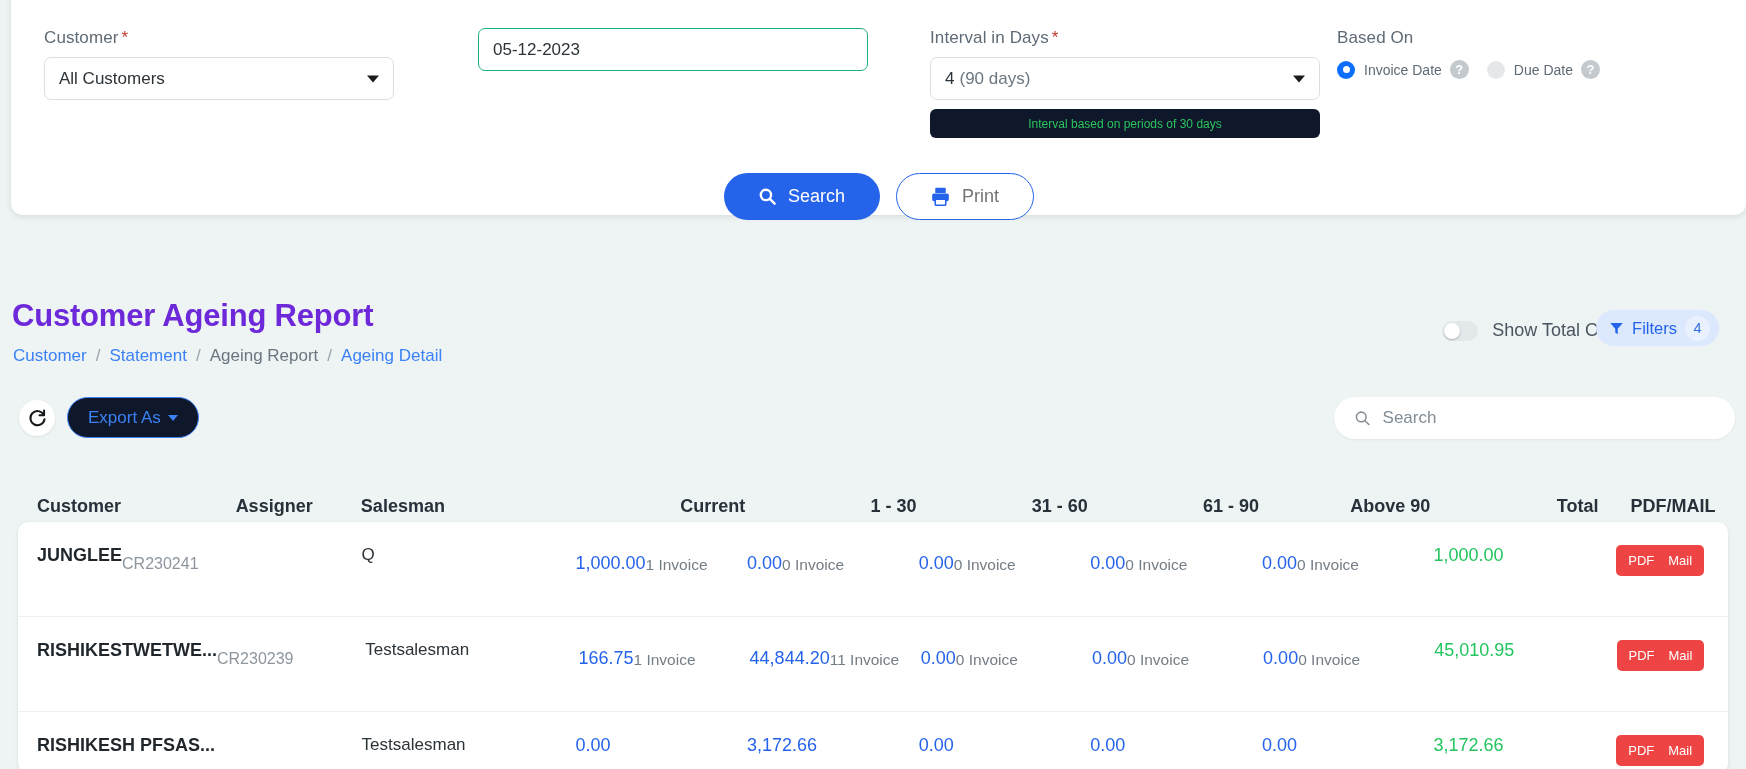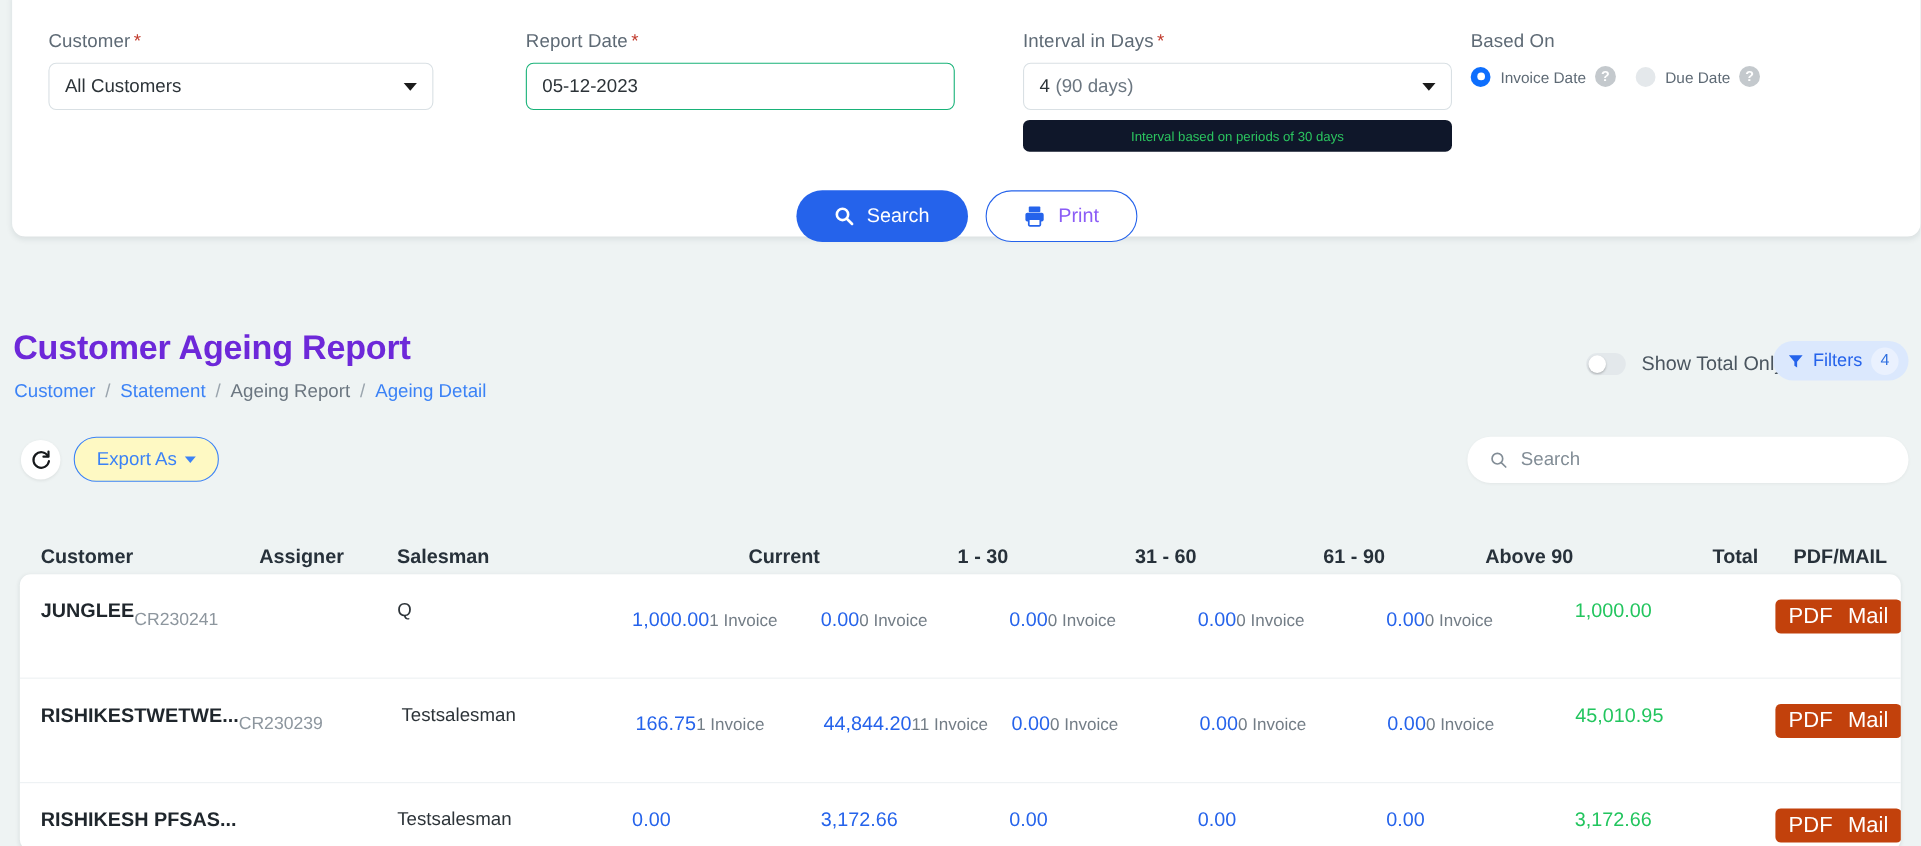--- a/index.html
+++ b/index.html
@@ -63,21 +63,21 @@
   .actions{
     position:absolute; left:0; right:0; top:185px;
     display:flex; justify-content:center; gap:16px;
   }
   .btn{
     height:47px; border-radius:24px; display:inline-flex; align-items:center;
     justify-content:center; gap:11px; font-size:18px; cursor:pointer;
     padding:0 30px;
   }
   .btn-primary{ background:#2563eb; color:#fff; border:none; min-width:156px;}
-  .btn-outline{ background:#fff; color:#8b5cf6; border:1.4px solid #2563eb; min-width:138px;}
+  .btn-outline{ background:#fff; color:#737373; border:1.4px solid #2563eb; min-width:138px;}
 
   
   .report-title{
     position:absolute; left:12px; top:298px;
     font-size:31px; font-weight:bold; color:#6d28d9; letter-spacing:-.2px;
   }
   .breadcrumb{
     position:absolute; left:13px; top:346px; display:flex; gap:9px;
     font-size:17px; align-items:center;
   }
@@ -91,41 +91,41 @@
   .switch{
     width:36px;height:20px;border-radius:10px;background:#e3e8eb;position:relative;
   }
   .switch::after{
     content:"";position:absolute;left:2px;top:2px;width:16px;height:16px;border-radius:50%;
     background:#fff;box-shadow:0 1px 2px rgba(0,0,0,.25);
   }
   .total-only-label{ font-size:18px; color:#4a555f; }
 
   .filters-chip{
-    position:absolute; right:11px; top:310px;
+    position:absolute; right:27px; top:310px;
     background:#dbe8fd; color:#2563eb; border-radius:18px; height:36px;
     display:flex; align-items:center; gap:8px; padding:0 9px 0 13px;
     font-size:16.5px; cursor:pointer;
   }
   .chip-count{
     background:#eaf1fe; color:#2f6fe0; border-radius:50%;
     width:25px;height:25px;display:flex;align-items:center;justify-content:center;
     font-size:14.5px;
   }
 
   
   .refresh-btn{
     position:absolute; left:19px; top:400px; width:36px;height:36px;border-radius:50%;
     background:#fff; display:flex;align-items:center;justify-content:center;
     font-size:20px;color:#16191c; cursor:pointer;
     box-shadow:0 1px 3px rgba(0,0,0,.08);
   }
   .export-btn{
     position:absolute; left:67px; top:397px; height:41px; padding:0 20px;
-    border:1.3px solid #3b82f6; color:#3b82f6; background:#fef9c3;
+    border:1.3px solid #3b82f6; color:#3b82f6; background:#0f172a;
     border-radius:21px; display:flex;align-items:center;gap:7px;
     font-size:17px; cursor:pointer;
   }
   .mini-caret{
     width:0;height:0;border-left:5px solid transparent;border-right:5px solid transparent;
     border-top:6px solid #3b82f6;
   }
   .table-search{
     position:absolute; right:11px; top:397px; width:401px; height:42px;
     background:#fff; border-radius:21px; display:flex; align-items:center;
@@ -167,46 +167,43 @@
   .h-total{ width:172px; text-align:right; }
   .h-pdf{ width:150px; padding-left:32px; }
 
   .cust-name{ font-size:18px; font-weight:bold; color:#1f262c; white-space:nowrap;}
   .cust-code{ font-size:16px; color:#8d969e; margin-top:10px; }
   .plain-cell{ font-size:17px; color:#2c3338; }
   .amt{ font-size:18px; color:#2563eb; }
   .amt.green{ color:#22c55e; }
   .inv{ font-size:15.5px; color:#737d86; margin-top:11px; }
   .pdfmail{
-    background:#c2410c; color:#fff; border-radius:5px; height:31px;
+    background:#ef4444; color:#fff; border-radius:5px; height:31px;
     display:inline-flex; align-items:center; gap:14px; padding:0 12px;
-    font-size:20px; cursor:pointer;
+    font-size:13px; cursor:pointer;
   }
   .pdfmail span{ cursor:pointer; }
 </style>
 </head>
 <body>
 
 <div class="filter-panel">
   <div class="filter-grid">
 
     <div class="field" style="left:33px; top:40px; width:350px;">
       <div class="field-label">
         <span>Customer</span><span class="req">*</span>
       </div>
       <div class="control">
         <span>All Customers</span>
         <span class="caret"></span>
       </div>
     </div>
 
     <div class="field" style="left:467px; top:40px; width:390px;">
-      <div class="field-label">
-        <span>Report Date</span><span class="req">*</span>
-      </div>
       <div class="control focus">
         <span>05-12-2023</span>
       </div>
     </div>
 
     <div class="field" style="left:919px; top:40px; width:390px;">
       <div class="field-label">
         <span>Interval in Days</span><span class="req">*</span>
       </div>
       <div class="control">

